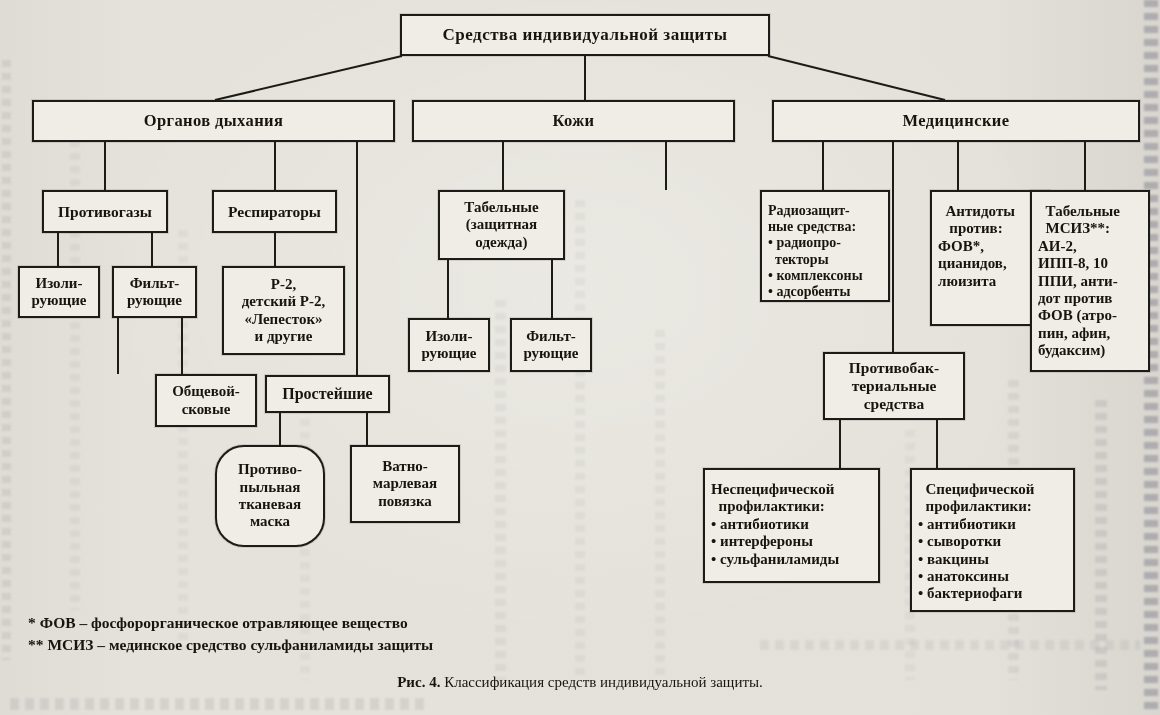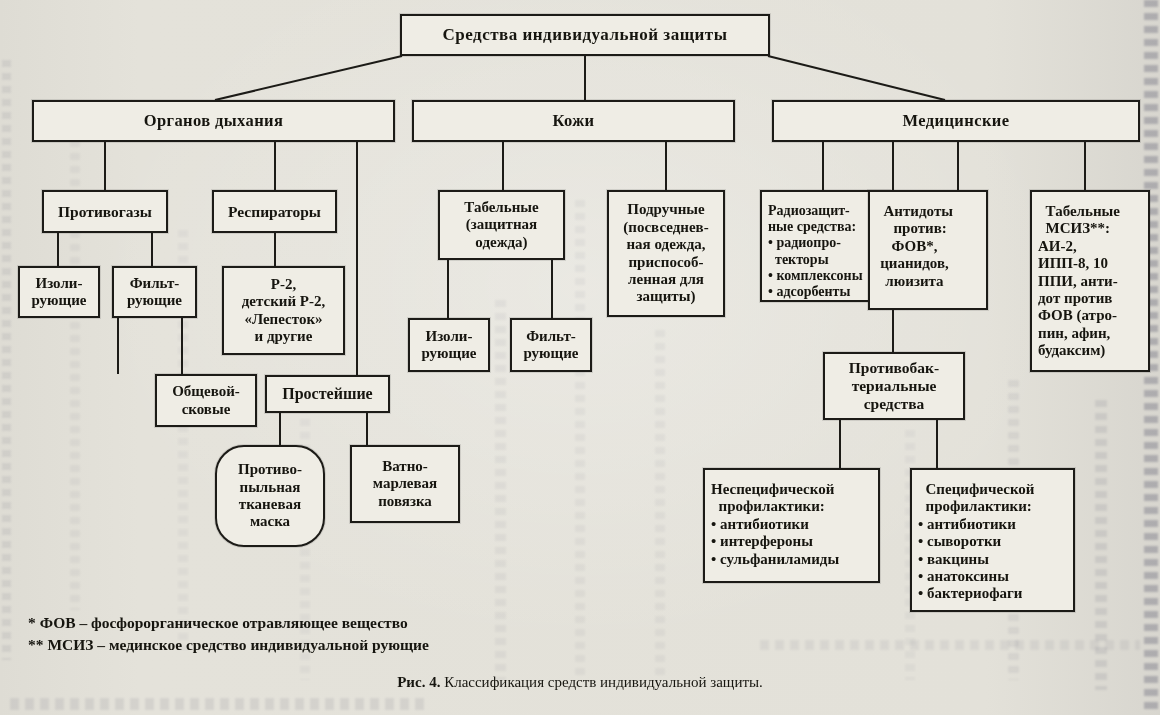--- a/index.html
+++ b/index.html
@@ -133,38 +133,32 @@
 пыльная
 тканевая
 маска</div>
   <div class="node" style="left:350px;top:445px;width:110px;height:78px;">Ватно-
 марлевая
 повязка</div>
 
   <div class="node" style="left:438px;top:190px;width:127px;height:70px;">Табельные
 (защитная
 одежда)</div>
-  <div class="node" style="left:607px;top:190px;width:118px;height:127px;">Подручные
-(посвседнев-
-ная одежда,
-приспособ-
-ленная для
-защиты)</div>
   <div class="node" style="left:408px;top:318px;width:82px;height:54px;">Изоли-
 рующие</div>
   <div class="node" style="left:510px;top:318px;width:82px;height:54px;">Фильт-
 рующие</div>
 
   <div class="node left" style="left:760px;top:190px;width:130px;height:112px;font-size:14px;">Радиозащит-
 ные средства:
 • радиопро-
 &nbsp;&nbsp;текторы
 • комплексоны
 • адсорбенты</div>
-  <div class="node left" style="left:868px;top:190px;width:120px;height:120px;text-align:center;">&nbsp;&nbsp;Антидоты
+  <div class="node left" style="left:930px;top:190px;width:120px;height:136px;">&nbsp;&nbsp;Антидоты
 &nbsp;&nbsp;&nbsp;против:
 ФОВ*,
 цианидов,
 люизита</div>
   <div class="node left" style="left:1030px;top:190px;width:120px;height:182px;">&nbsp;&nbsp;Табельные
 &nbsp;&nbsp;МСИЗ**:
 АИ-2,
 ИПП-8, 10
 ППИ, анти-
 дот против
@@ -183,20 +177,20 @@
 • сульфаниламиды</div>
   <div class="node left" style="left:910px;top:468px;width:165px;height:144px;">&nbsp;&nbsp;Специфической
 &nbsp;&nbsp;профилактики:
 • антибиотики
 • сыворотки
 • вакцины
 • анатоксины
 • бактериофаги</div>
 
   <div class="fn" style="top:612px;">* ФОВ – фосфорорганическое отравляющее вещество</div>
-  <div class="fn" style="top:634px;">** МСИЗ – мединское средство индивидуальной рующие</div>
+  <div class="fn" style="top:634px;">** МСИЗ – мединское средство сульфаниламиды защиты</div>
 
   <div class="caption">
     <b>Рис. 4.</b>
     <span>Классификация средств индивидуальной защиты.</span>
   </div>
 
 </div>
 
 </body></html>

